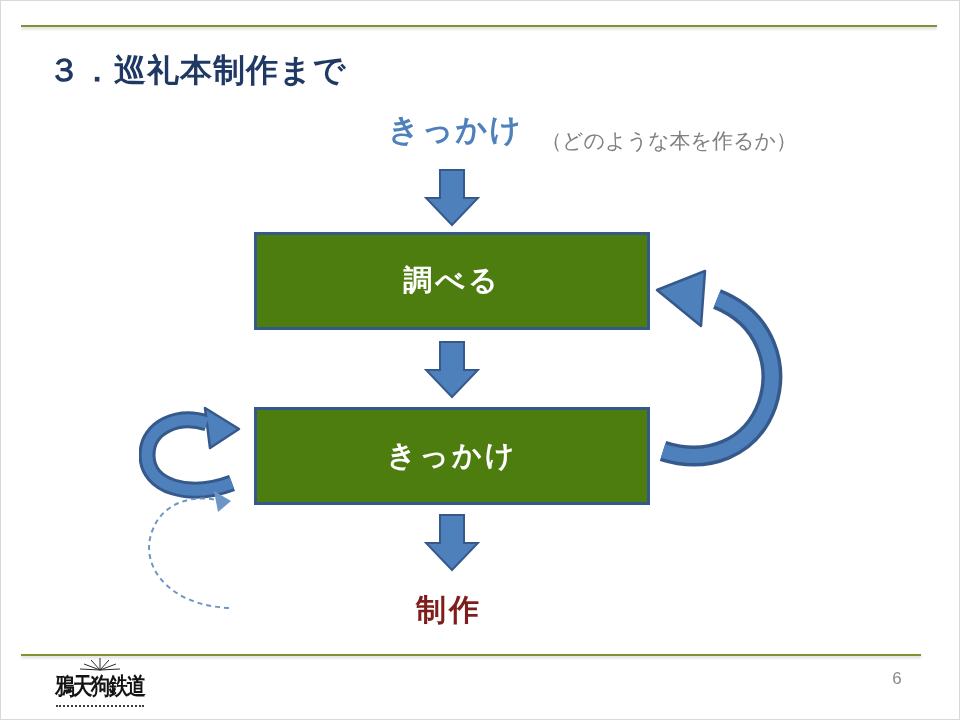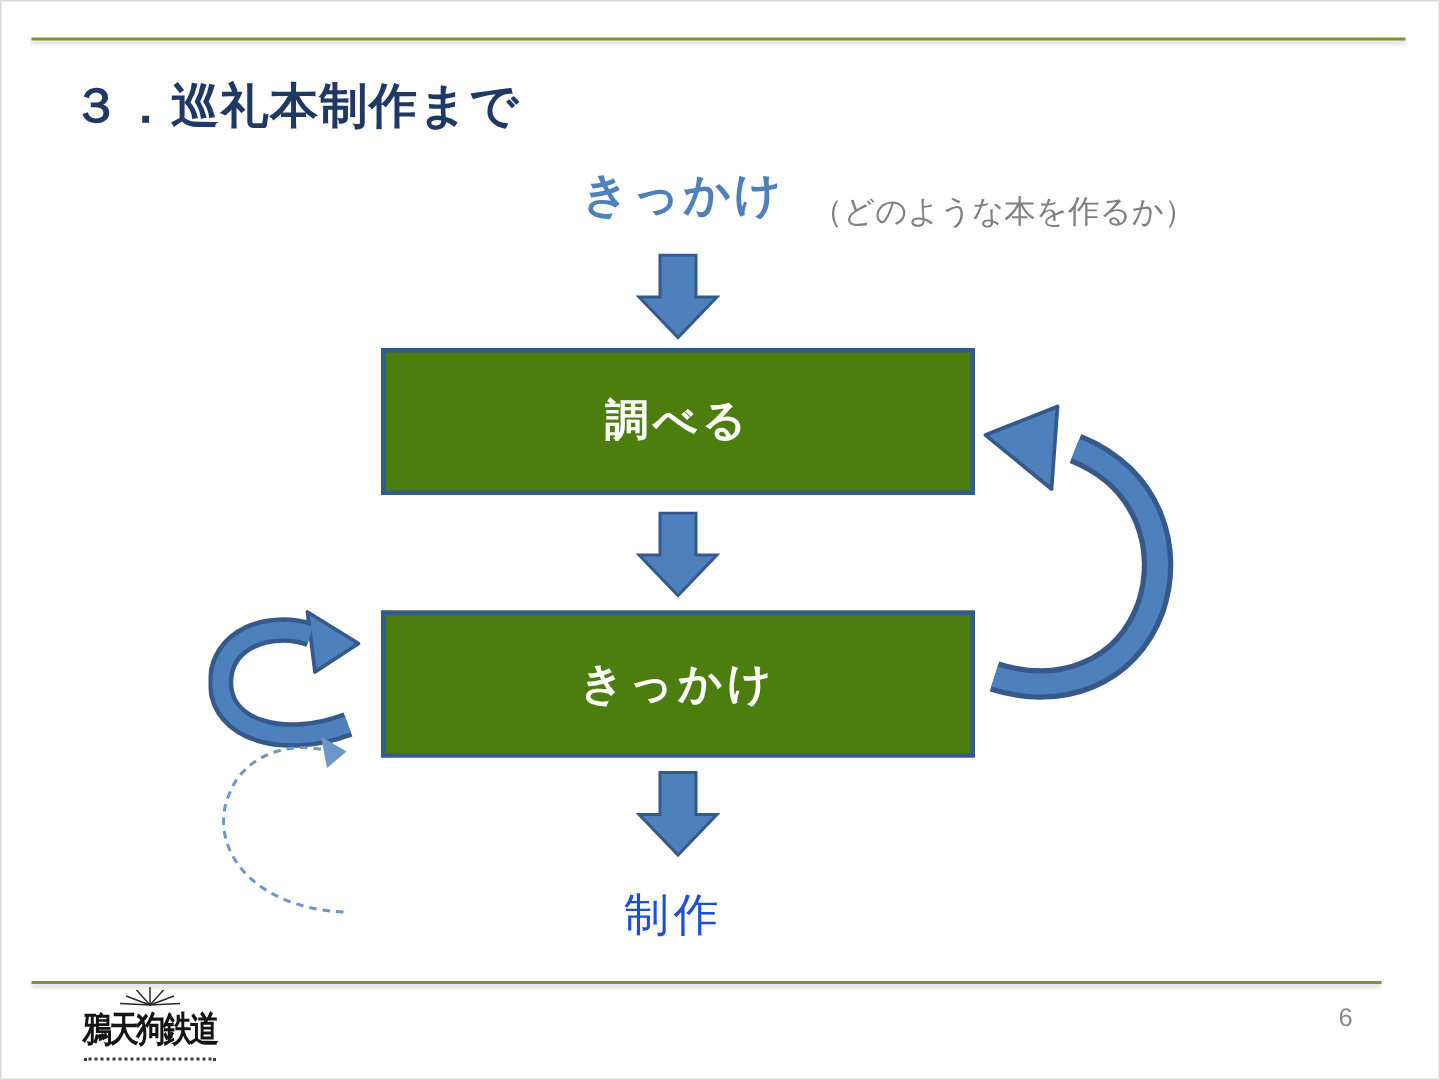--- a/index.html
+++ b/index.html
@@ -35,21 +35,21 @@
   }
   .down-arrow{position:absolute;left:423px;width:56px;height:58px;}
   .down-arrow.a1{top:168px;}
   .down-arrow.a2{top:340px;}
   .down-arrow.a3{top:513px;}
   .loop-right{position:absolute;left:648px;top:258px;width:140px;height:220px;}
   .loop-left{position:absolute;left:138px;top:402px;width:112px;height:100px;}
   .loop-dashed{position:absolute;left:135px;top:488px;width:112px;height:127px;}
   .output-label{
     position:absolute;left:415px;top:589px;
-    font-size:30px;font-weight:normal;color:#1d4ed8;letter-spacing:3px;
+    font-size:30px;font-weight:bold;color:#7f1d1d;letter-spacing:3px;
   }
   .page-number{
     position:absolute;left:878px;top:668px;width:36px;text-align:center;
     font-size:17px;color:#8a8a8a;
   }
   .logo{
     position:absolute;left:44px;top:656px;width:110px;height:80px;
     display:flex;flex-direction:column;align-items:center;color:#141414;
   }
   .logo-crest{height:14px;margin-bottom:-1px;}

